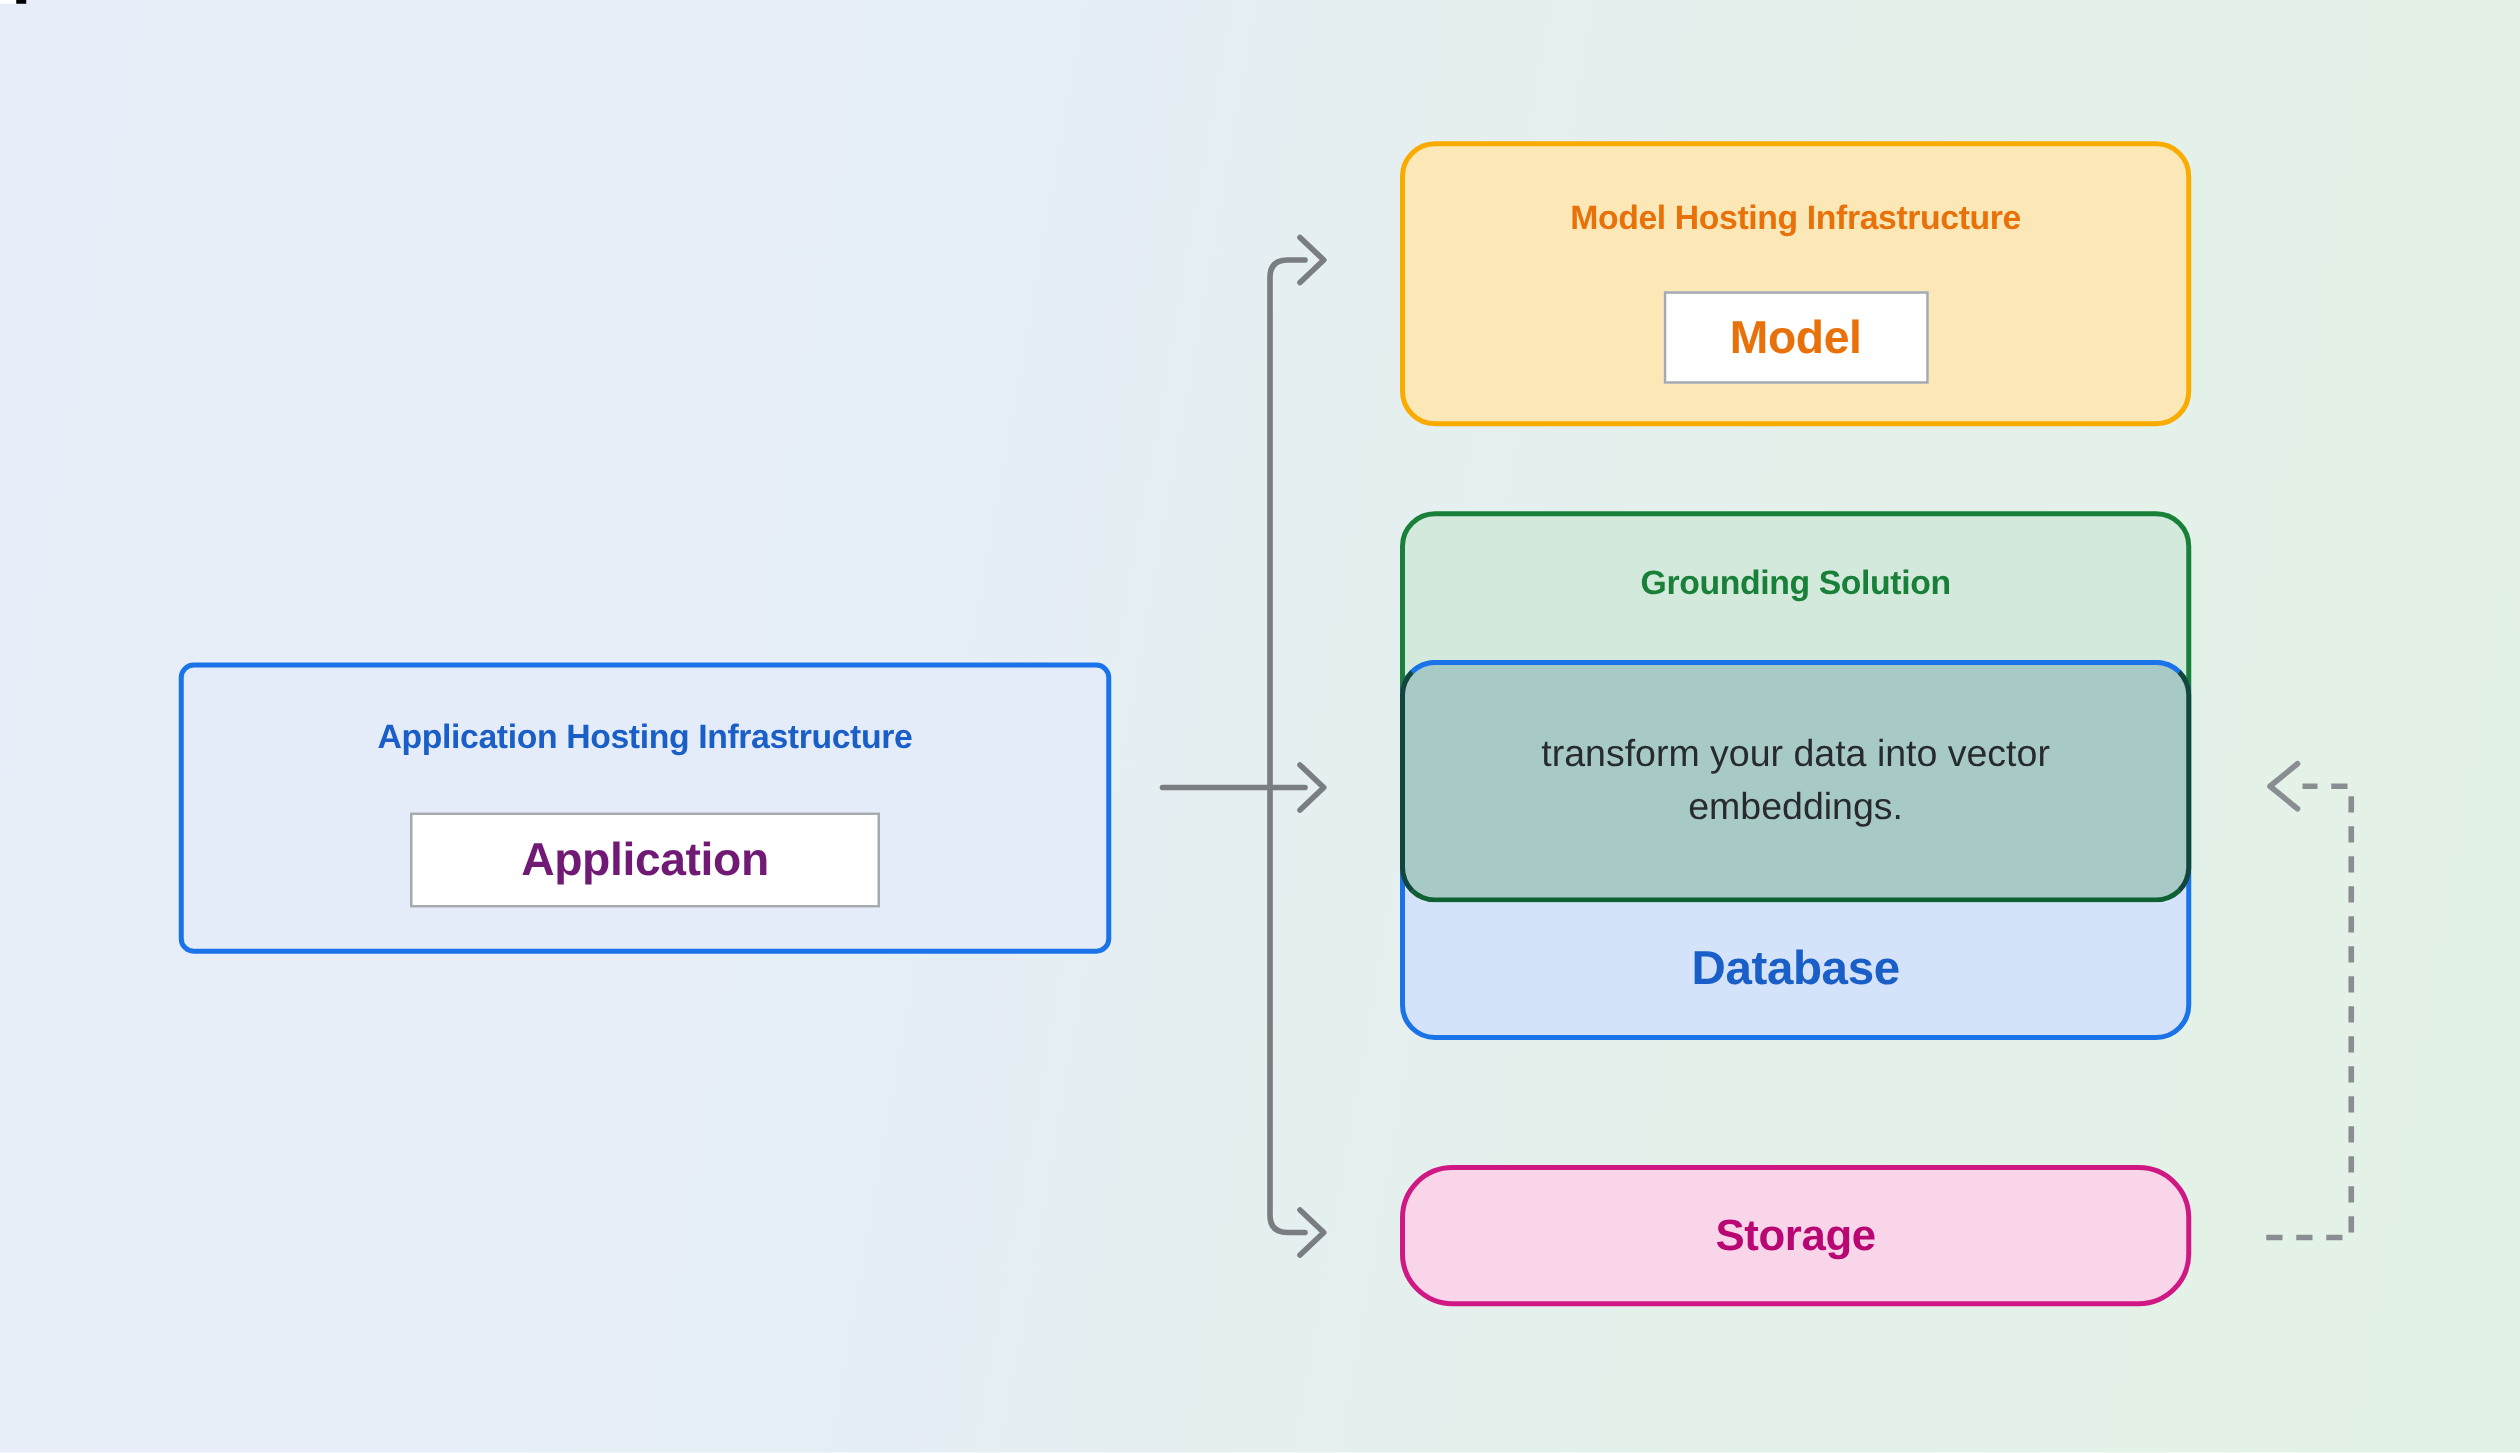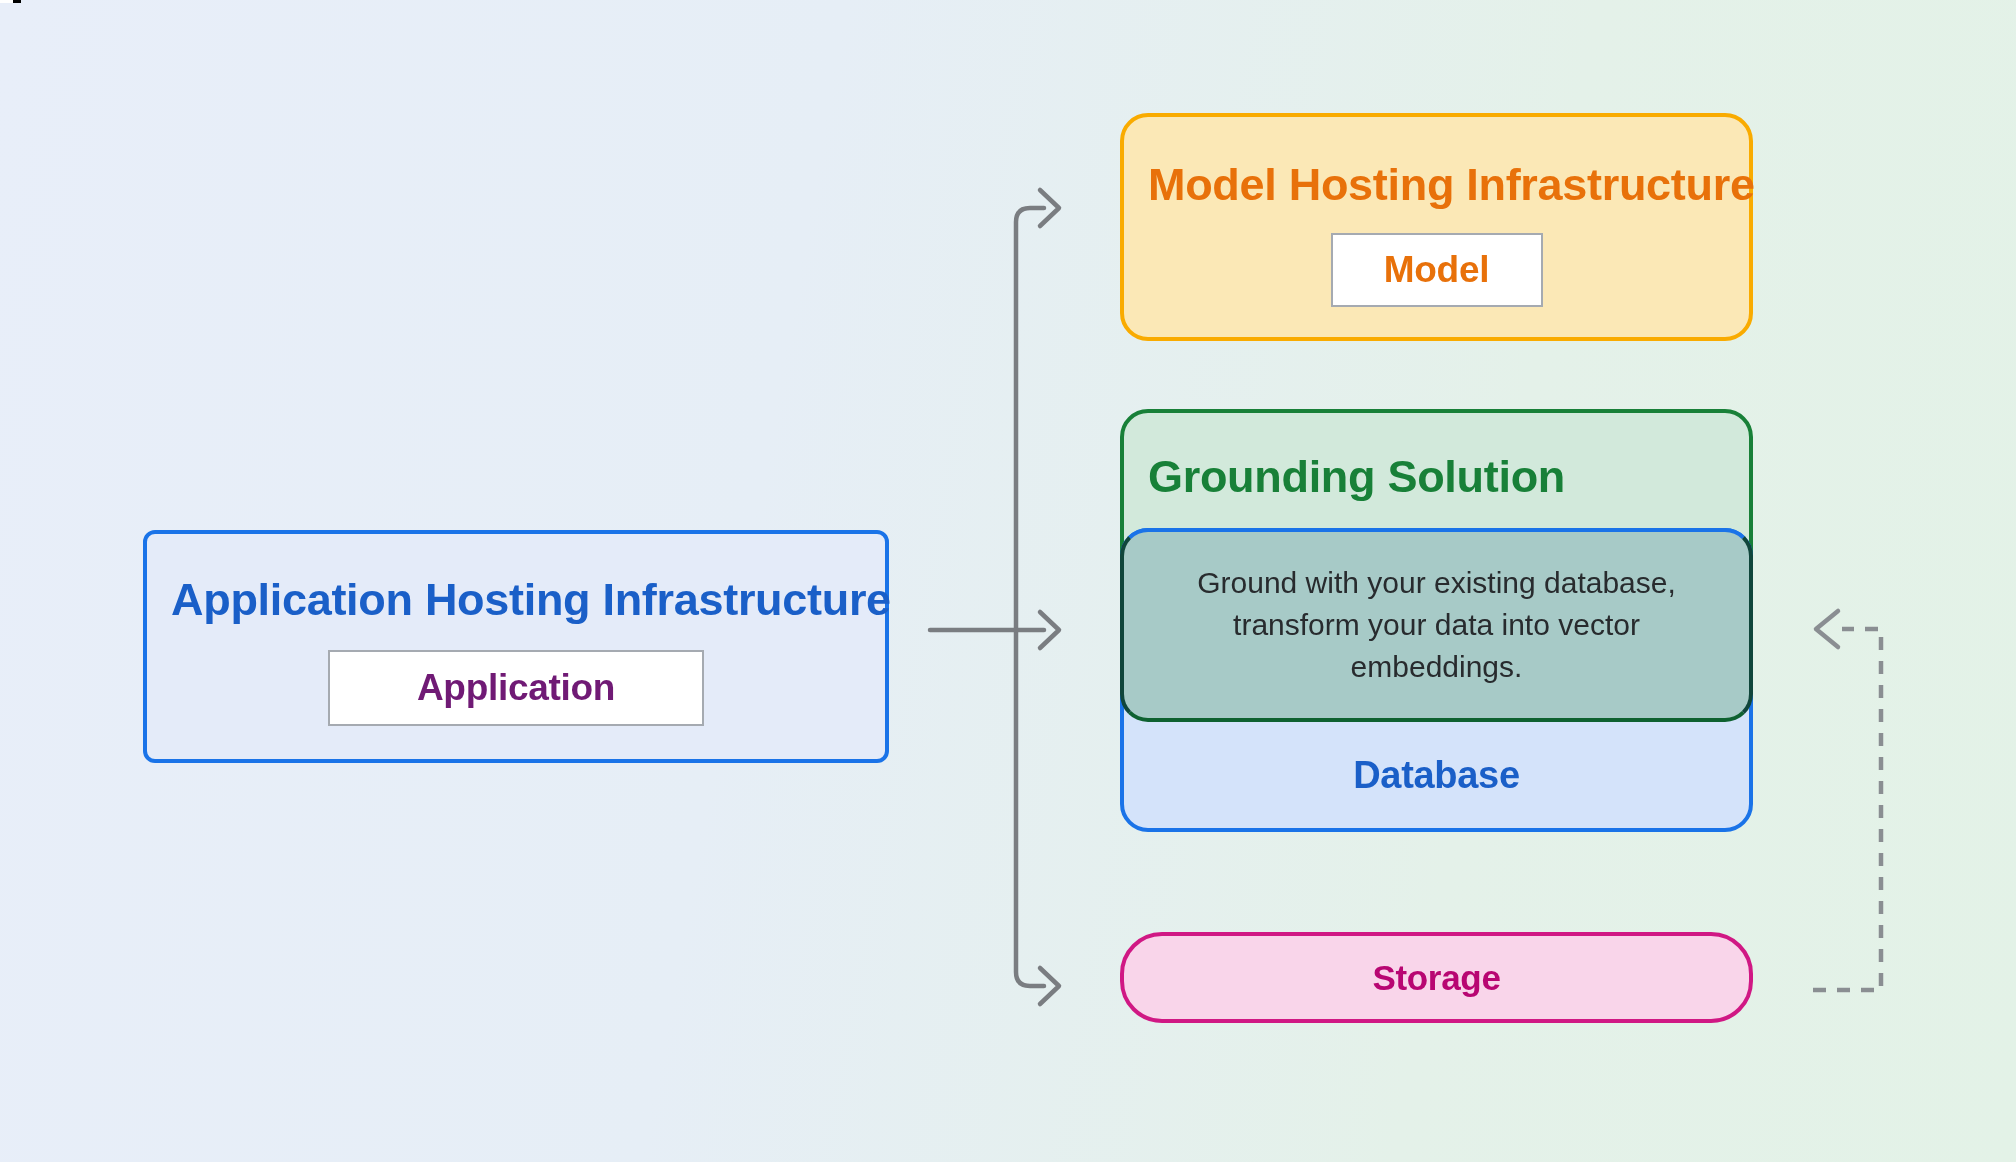--- a/index.html
+++ b/index.html
@@ -11,24 +11,23 @@
     position: relative; width: 2016px; height: 1162px;
     background: linear-gradient(100deg, #E8EEF9 0%, #E6EEF6 38%, #E4F1E9 72%, #E3F2E7 100%);
     overflow: hidden;
   }
   
   .artifact-white { position: absolute; left: 0; top: 0; width: 13px; height: 3px; background: #ffffff; }
   .artifact-black { position: absolute; left: 13px; top: 0; width: 8px; height: 3px; background: #000000; }
 
   .box { position: absolute; box-sizing: border-box; }
   .box-title {
-    position: absolute; left: 0; right: 0; text-align: left;
-    font-size: 45px; font-weight: bold; letter-spacing: -0.3px;
+    position: absolute; left: 0; right: 0; text-align: center;
+    font-size: 27px; font-weight: bold; letter-spacing: -0.3px;
     white-space: nowrap;
-    margin-left: 24px;
   }
   .chip {
     position: absolute; box-sizing: border-box;
     background: #ffffff; border: 2px solid #A5AAB1;
     display: flex; align-items: center; justify-content: center;
     font-size: 37px; font-weight: bold; letter-spacing: -0.3px;
   }
 
   
   .app-box {
@@ -75,21 +74,21 @@
     border-bottom: 4px solid #0E6130;
     z-index: 3;
     display: flex; align-items: center; justify-content: center;
   }
   .overlap-text {
     text-align: center; font-size: 30px; line-height: 42px; color: #282B2E;
   }
 
   
   .storage-box {
-    left: 1120px; top: 932px; width: 633px; height: 91px;
+    left: 1120px; top: 932px; width: 633px; height: 113px;
     background: #F9D5EA; border: 4px solid #D01884; border-radius: 42px;
     display: flex; align-items: center; justify-content: center;
   }
   .storage-label {
     font-size: 35px; font-weight: bold; letter-spacing: -0.3px; color: #B80672;
   }
 
   .arrows { position: absolute; left: 0; top: 0; z-index: 0; }
 </style>
 </head>
@@ -133,21 +132,20 @@
   <div class="box grounding-box">
     <div class="box-title">Grounding Solution</div>
   </div>
 
   <div class="box database-box">
     <div class="database-label">Database</div>
   </div>
 
   <div class="box overlap-box">
     <div class="overlap-text">
-      <div>Ground with your existing database,</div>
       <div>transform your data into vector</div>
       <div>embeddings.</div>
     </div>
   </div>
 
   <div class="box storage-box">
     <div class="storage-label">Storage</div>
   </div>
 
 </div>

